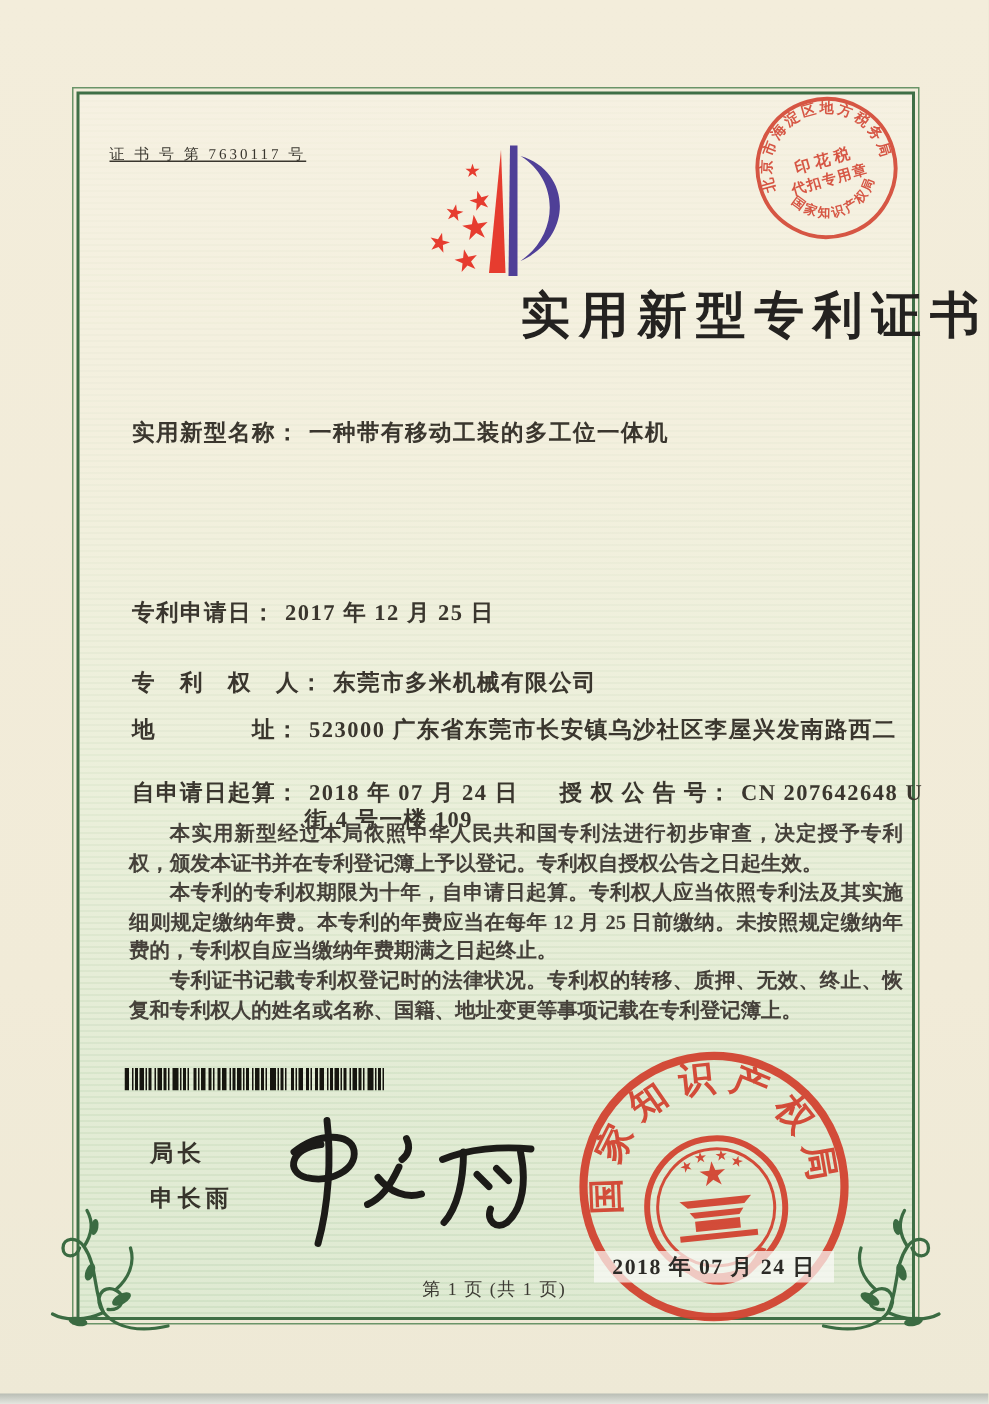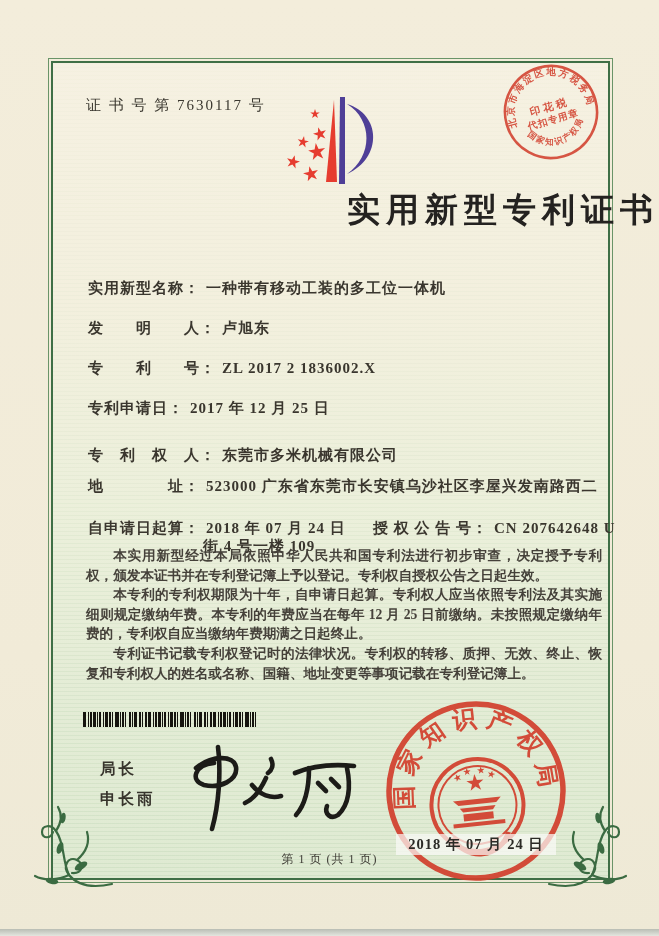--- a/index.html
+++ b/index.html
@@ -20,21 +20,21 @@
     background:
       linear-gradient(180deg, rgba(246,241,226,.95) 0%, rgba(243,240,222,.92) 30%,
         rgba(235,240,219,.9) 55%, rgba(226,236,213,.92) 80%, rgba(222,234,210,.95) 100%);
     position:relative;overflow:hidden;}
   .frame-inner:after{content:"";position:absolute;inset:0;
     background:repeating-linear-gradient(180deg, rgba(120,170,115,.16) 0 1px, rgba(0,0,0,0) 1px 4px);
     -webkit-mask-image:linear-gradient(180deg, rgba(0,0,0,.12) 0%, rgba(0,0,0,.25) 40%, rgba(0,0,0,.6) 75%, rgba(0,0,0,.75) 100%);
     mask-image:linear-gradient(180deg, rgba(0,0,0,.12) 0%, rgba(0,0,0,.25) 40%, rgba(0,0,0,.6) 75%, rgba(0,0,0,.75) 100%);}
   
   .abs{position:absolute;}
-  .cert-no{left:86px;top:96px;font-size:15px;letter-spacing:2px;color:#3a372f;}
+  .cert-no{left:73px;top:96px;font-size:10px;letter-spacing:2px;color:#3a372f;text-decoration:underline;}
   .title{left:0;width:659px;top:188px;text-align:right;font-size:33px;font-weight:bold;
     letter-spacing:6px;color:#242220;}
   .field-row{left:88px;font-size:15px;font-weight:bold;color:#3a362e;letter-spacing:1px;white-space:nowrap;}
   .field-row .val{margin-left:6px;}
   .addr2{left:203px;font-size:15px;font-weight:bold;color:#3a362e;letter-spacing:1px;margin-top:38px;}
   .grant-col2{left:373px;top:0;}
   .paras{left:86px;top:546px;width:516px;font-size:13.6px;line-height:19.6px;
     text-align:justify;color:#45413a;font-weight:bold;}
   .paras p{margin:0;text-indent:2em;font-family:Liberation Serif, serif;}
   .officer{left:100px;font-size:15.5px;font-weight:bold;color:#37342c;letter-spacing:3px;font-family:Liberation Mono, monospace;}
@@ -107,26 +107,20 @@
       <use href="#star" x="-7" y="-7" width="14" height="14" transform="translate(16,68) rotate(14)"></use>
       <use href="#star" x="-8" y="-8" width="16" height="16" transform="translate(34,80) rotate(-12)"></use>
     </g>
   </svg>
 
   <div class="abs title">实用新型专利证书</div>
 
   <div class="abs field-row" style="top:279px">
     <span>实用新型名称：</span><span class="val">一种带有移动工装的多工位一体机</span>
   </div>
-  <div class="abs field-row" style="top:319px">
-    <span>发　　明　　人：</span><span class="val">卢旭东</span>
-  </div>
-  <div class="abs field-row" style="top:359px">
-    <span>专　　利　　号：</span><span class="val">ZL 2017 2 1836002.X</span>
-  </div>
   <div class="abs field-row" style="top:399px">
     <span>专利申请日：</span><span class="val">2017 年 12 月 25 日</span>
   </div>
   <div class="abs field-row" style="top:446px">
     <span>专　利　权　人：</span><span class="val">东莞市多米机械有限公司</span>
   </div>
   <div class="abs field-row" style="top:477px">
     <span>地　　　　址：</span><span class="val">523000 广东省东莞市长安镇乌沙社区李屋兴发南路西二</span>
   </div>
   <div class="abs addr2" style="top:499px">街 4 号一楼 109</div>

